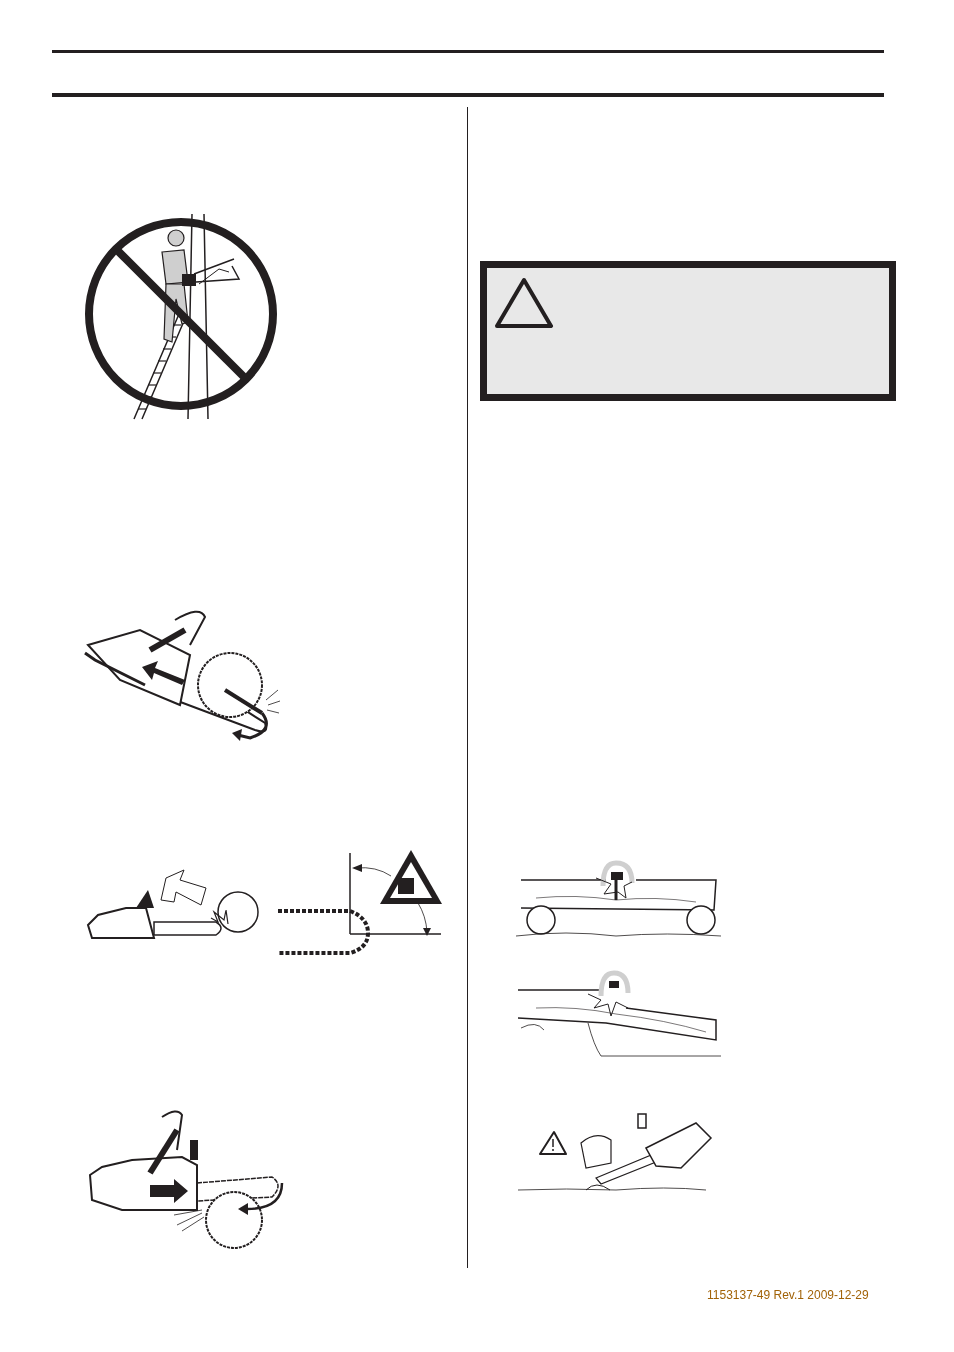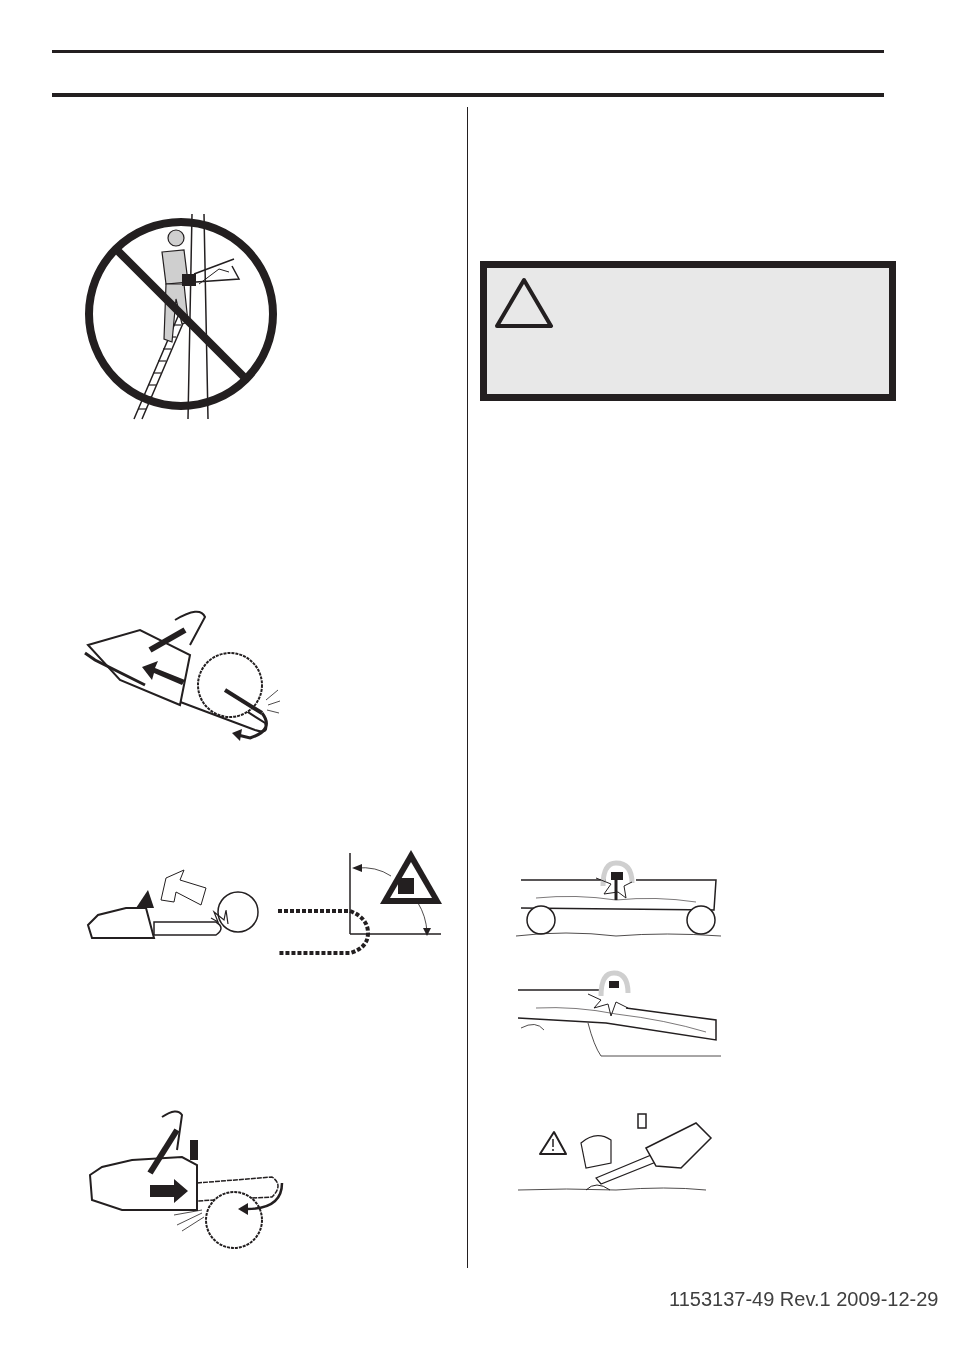--- a/index.html
+++ b/index.html
@@ -6,21 +6,21 @@
   body { width: 954px; height: 1352px; position: relative; overflow: hidden;
          font-family: "Liberation Sans", sans-serif; color: #231f20; }
   .rule { position: absolute; left: 52px; width: 832px; background: #231f20; }
   .rule-top { top: 50px; height: 3px; }
   .rule-header { top: 93px; height: 4px; }
   .col-divider { position: absolute; left: 467px; top: 107px; width: 1px; height: 1161px; background: #231f20; }
   .fig { position: absolute; }
   .warning-box { position: absolute; left: 480px; top: 261px; width: 402px; height: 126px;
                  border: 7px solid #231f20; background: #e8e8e8; }
   .warning-box svg { position: absolute; left: 6px; top: 6px; }
-  .footer { position: absolute; left: 669px; top: 1288px; font-size: 20px; color: #404040; white-space: nowrap; }
+  .footer { position: absolute; left: 707px; top: 1288px; font-size: 12px; color: #a16207; white-space: nowrap; }
   svg { display: block; }
 </style>
 </head>
 <body>
 
 <div class="rule rule-top"></div>
 <div class="rule rule-header"></div>
 <div class="col-divider"></div>
 
 <div class="fig" style="left:84px;top:204px;">

